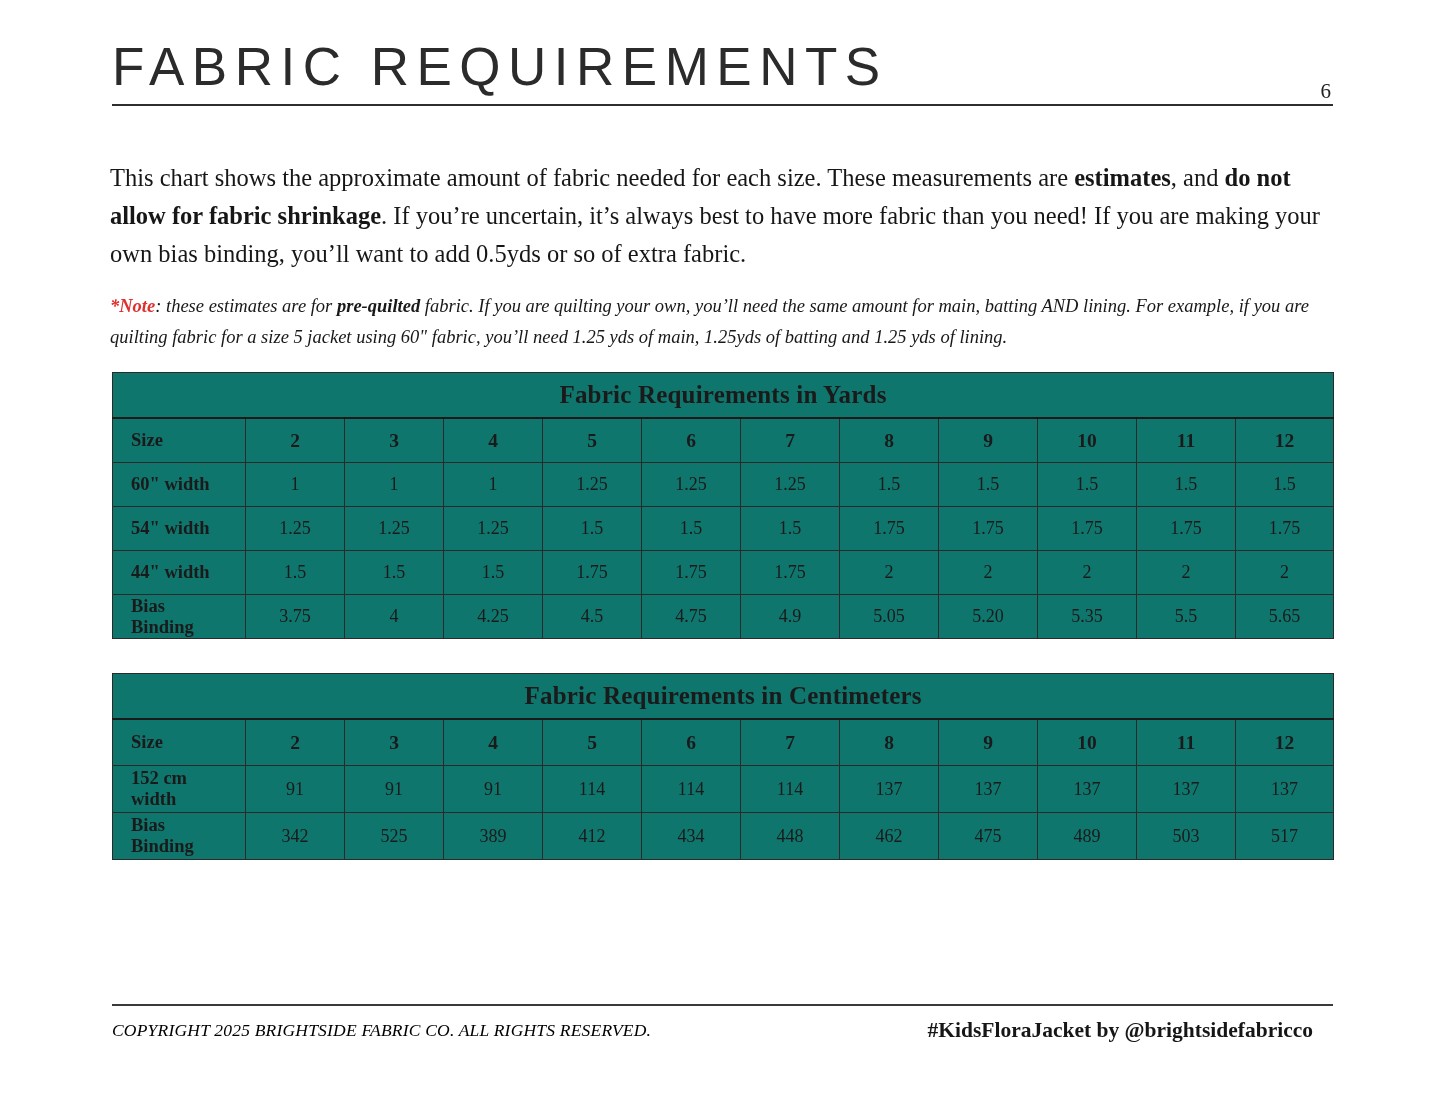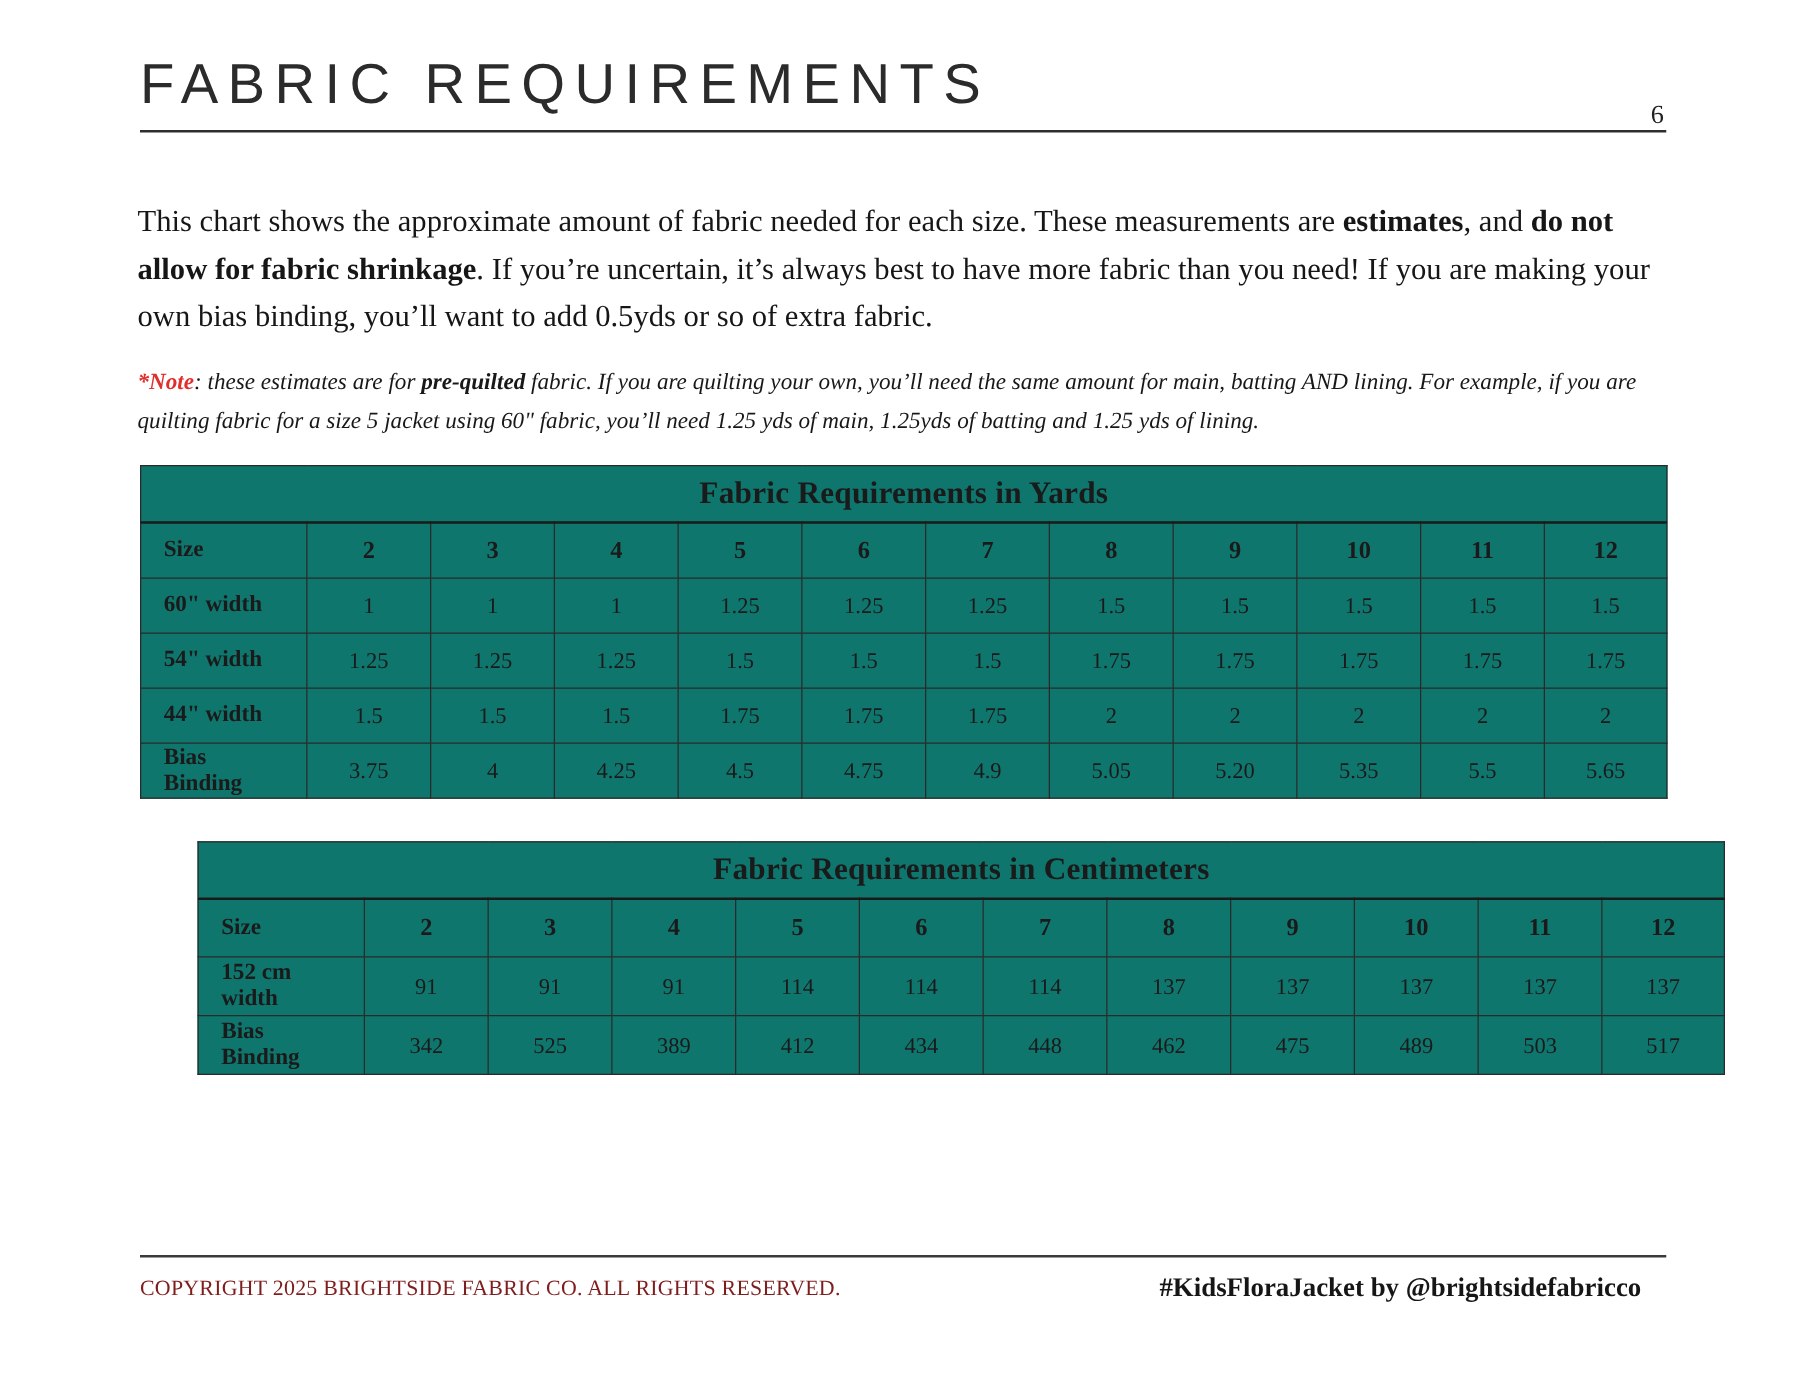--- a/index.html
+++ b/index.html
@@ -27,21 +27,21 @@
   .header {
     position: absolute;
     left: 112px;
     top: 36px;
     width: 1221px;
     height: 72px;
   }
   .page-title {
     font-family: "Liberation Sans", sans-serif;
     font-weight: 300;
-    font-size: 45px;
+    font-size: 53px;
     letter-spacing: 7.5px;
     color: #2b2b2b;
     line-height: 62px;
     white-space: nowrap;
   }
   .page-number {
     position: absolute;
     right: 2px;
     bottom: 6px;
     font-family: "Liberation Serif", serif;
@@ -129,21 +129,21 @@
     text-align: center;
     font-weight: normal;
     font-size: 18px;
     padding: 0;
   }
 
   #yards-table { left: 112px; top: 372px; width: 1221px; }
   #yards-table tr.head-row th { height: 43px; }
   #yards-table tr.data-row td { height: 43px; }
 
-  #cm-table { left: 112px; top: 673px; width: 1221px; margin-left: 46px; }
+  #cm-table { left: 112px; top: 673px; width: 1221px; }
   #cm-table tr.head-row th { height: 45px; }
   #cm-table tr.data-row td { height: 46px; }
   #cm-table td.row-label { font-size: 18.5px; }
 
   
   .footer-rule {
     position: absolute;
     left: 112px;
     top: 1004px;
     width: 1221px;
@@ -157,22 +157,23 @@
     width: 1221px;
     height: 32px;
   }
   .copyright {
     position: absolute;
     left: 0;
     top: 2px;
     font-family: "Liberation Serif", serif;
     font-size: 17.5px;
     letter-spacing: 0.2px;
-    color: #7f1d1d;
+    color: #000000;
     white-space: nowrap;
+    font-style: italic;
   }
   .hashtag {
     position: absolute;
     right: 20px;
     top: 0;
     font-family: "Liberation Serif", serif;
     font-weight: bold;
     font-size: 21.5px;
     color: #161616;
     white-space: nowrap;

